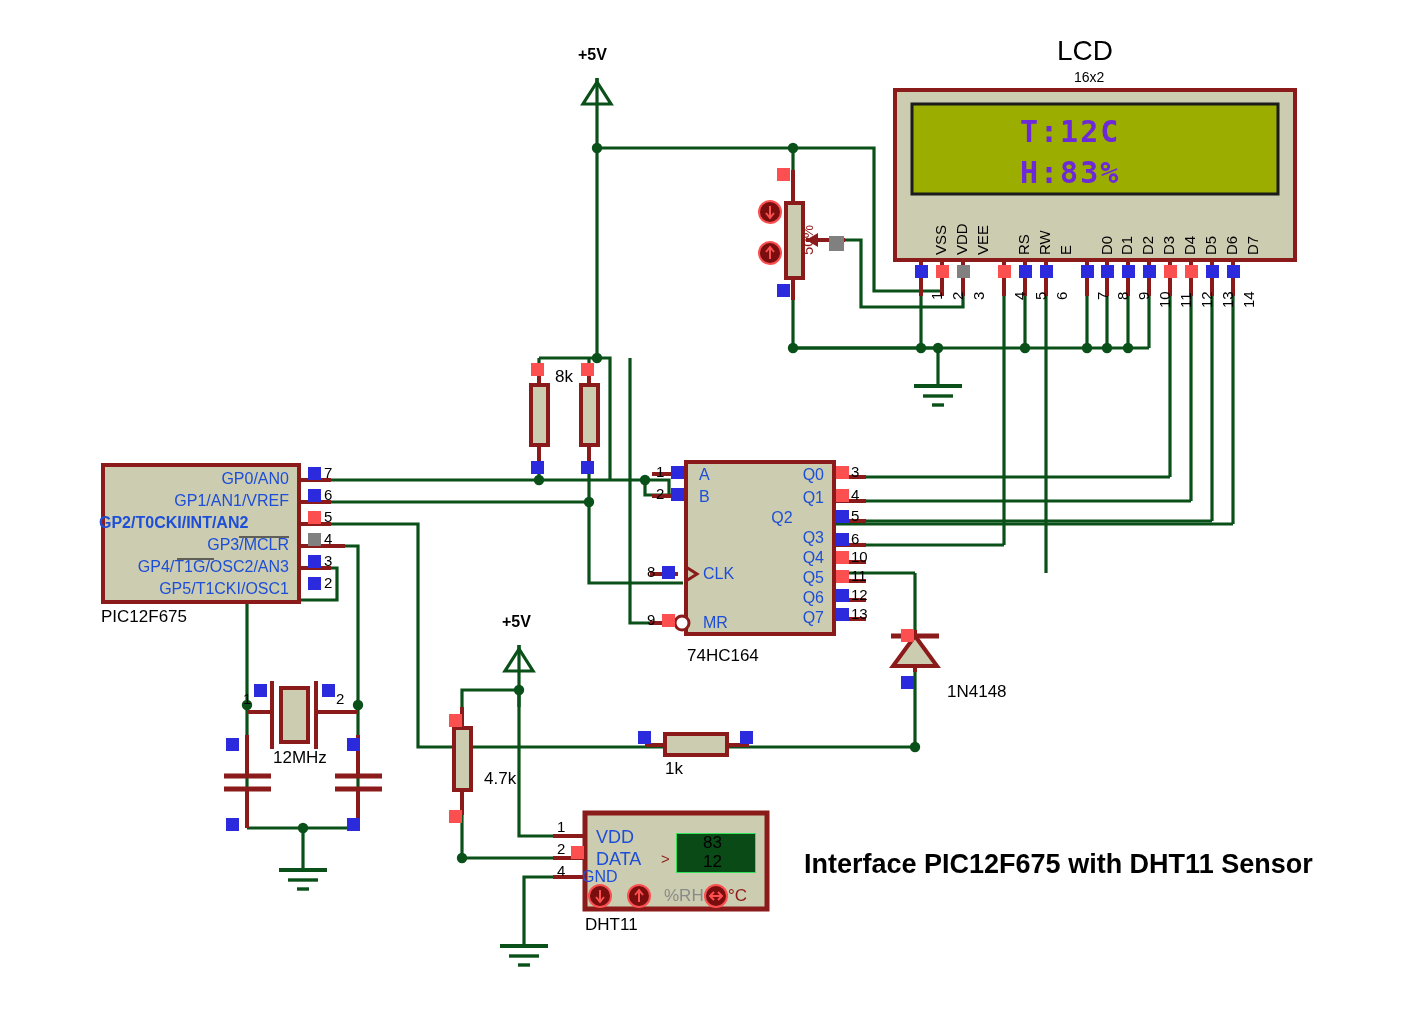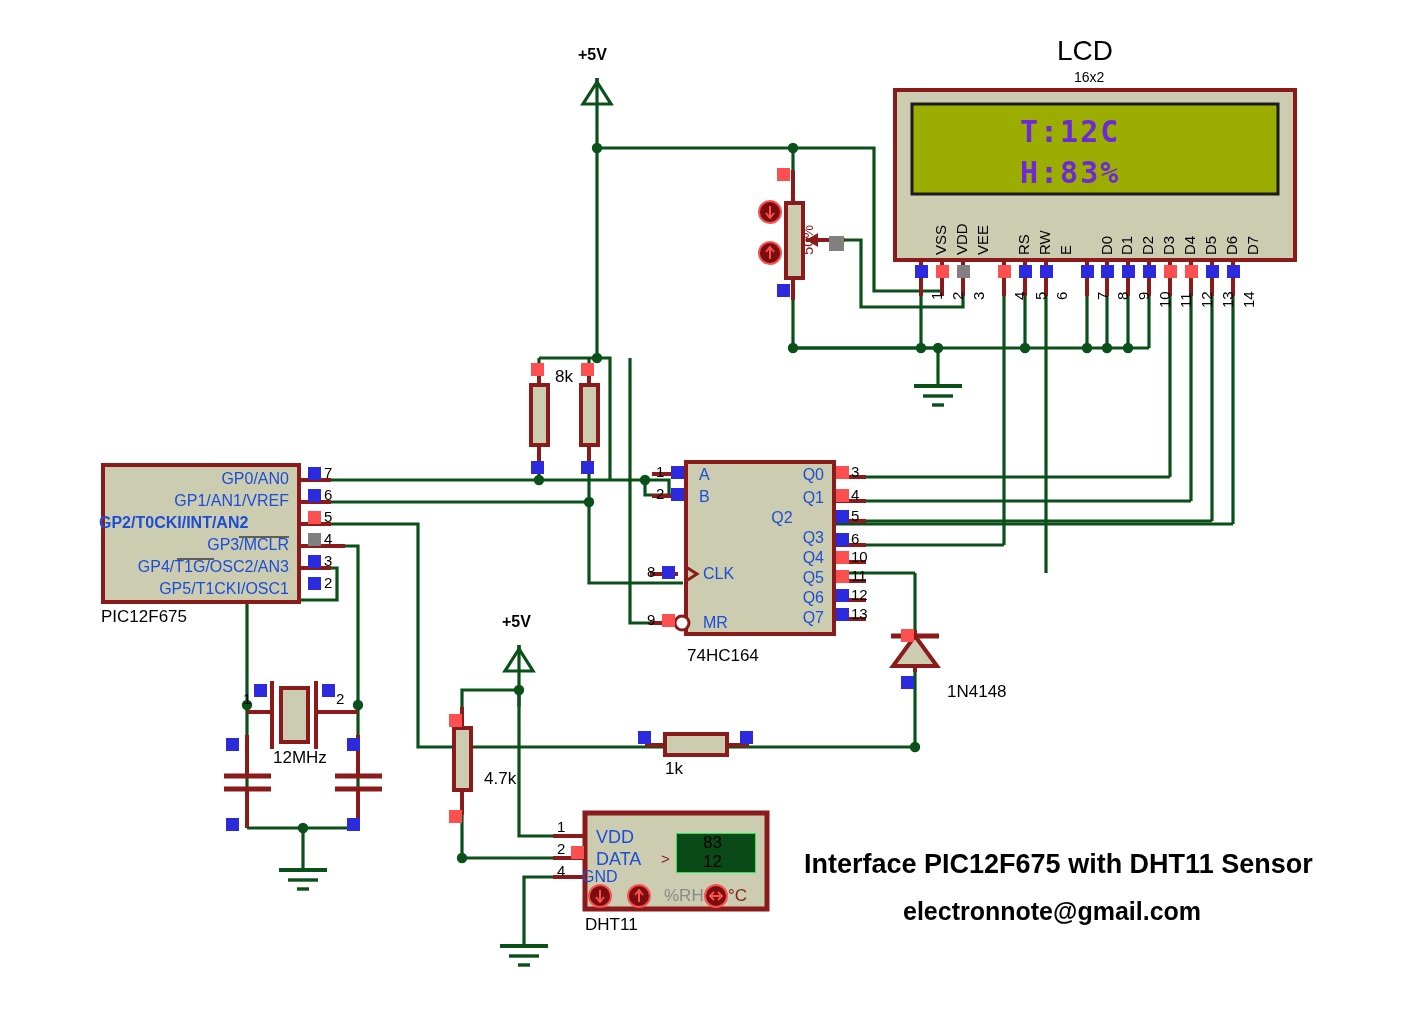--- a/index.html
+++ b/index.html
@@ -464,21 +464,20 @@
   <div class="dht-disp" style="left:676px;top:833px;width:78px;height:38px;"></div>
   <div class="dht-num" style="left:703px;top:833px;">83</div>
   <div class="dht-num" style="left:703px;top:852px;">12</div>
   <div class="lbl" style="left:661px;top:850px;color:#8b1a1a;font-size:15px;">&gt;</div>
   <div class="lbl" style="left:664px;top:886px;color:#8a8a8a;font-size:17px;">%RH</div>
   <div class="lbl" style="left:728px;top:886px;color:#8b1a1a;font-size:17px;">°C</div>
 
   <div class="lbl t-ref" style="left:585px;top:915px;">DHT11</div>
 
   <div class="lbl t-title" style="left:804px;top:849px;">Interface PIC12F675 with DHT11 Sensor</div>
-  <div class="lbl t-sub" style="left:903px;top:897px;">electronnote@gmail.com</div>
 
   <svg class="layer" viewBox="0 0 1421 1021">
     <g stroke="#3b3b3b" stroke-width="1.6">
       <line x1="239" y1="537" x2="289" y2="537"></line>
       <line x1="177" y1="559" x2="214" y2="559"></line>
     </g>
   </svg>
 
 </div>
 

